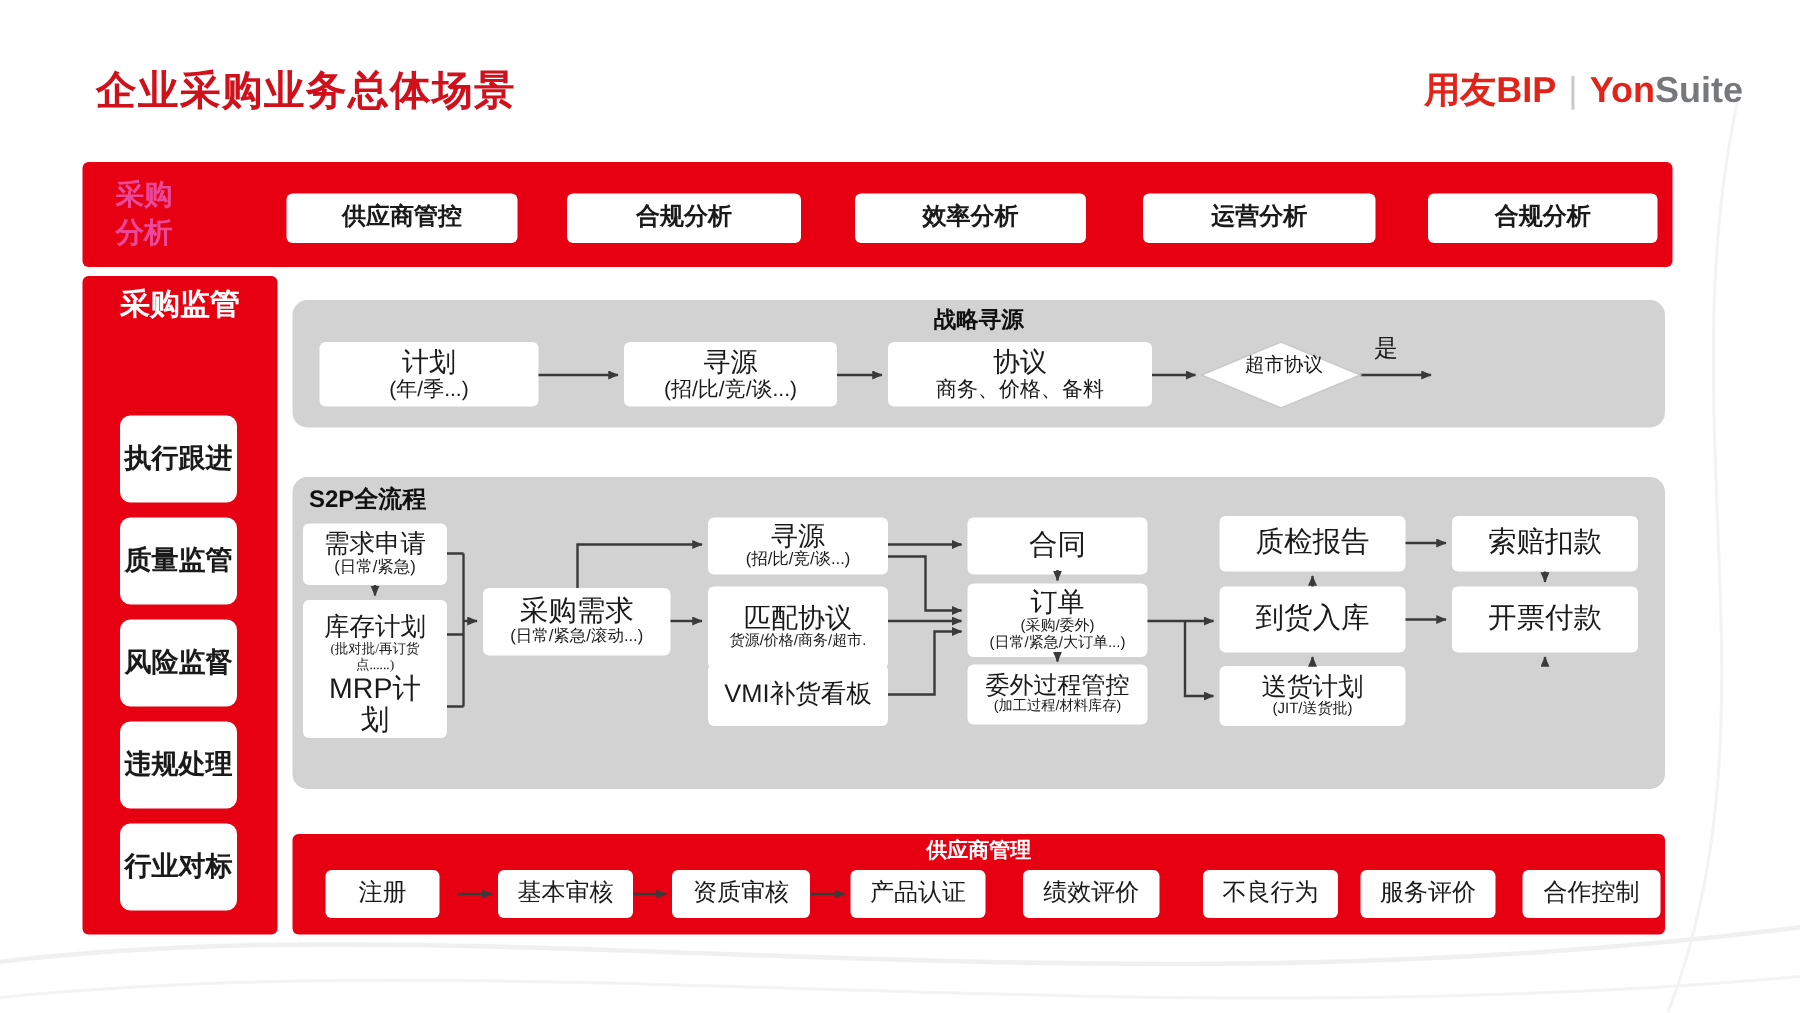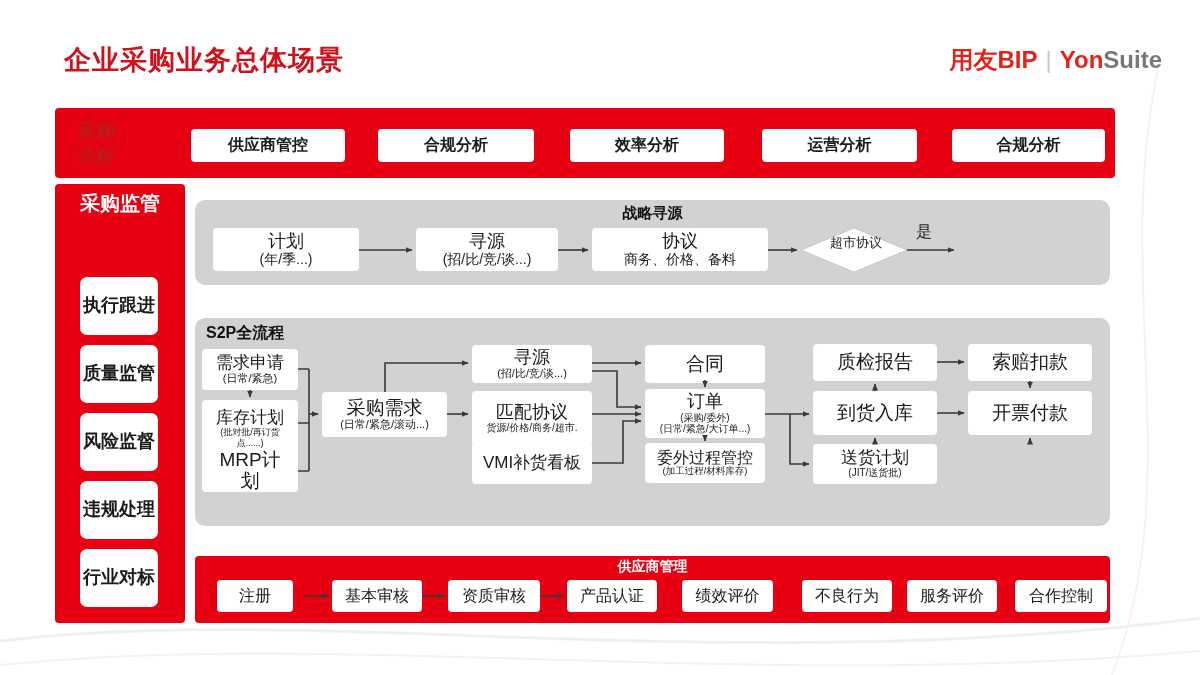--- a/index.html
+++ b/index.html
@@ -6,21 +6,21 @@
   .stage{position:relative;width:1200px;height:675px;overflow:hidden;background:#fff;
          font-family:"Liberation Sans","DejaVu Sans",sans-serif;color:#1a1a1a;}
   .abs{position:absolute;}
   .page-title{font-size:27px;font-weight:bold;color:#d0101b;letter-spacing:1px;}
   .logo{font-size:24px;font-weight:bold;white-space:nowrap;}
   .logo .red{color:#e2231a;}
   .logo .gray{color:#77787b;}
   .logo .div{color:#c9c9c9;font-weight:normal;padding:0 8px;}
   .redbar{background:#e60012;border-radius:4px;}
   .graypanel{background:#d2d2d2;border-radius:10px;}
-  .barlabel{color:#b91c1c;font-weight:bold;font-size:19px;line-height:1.3;}
+  .barlabel{color:#ec4899;font-weight:bold;font-size:19px;line-height:1.3;}
   .sidelabel{color:#fff;font-weight:bold;font-size:20px;line-height:1.25;text-align:center;}
   .wbox{background:#fff;border-radius:4px;display:flex;flex-direction:column;
         align-items:center;justify-content:center;text-align:center;line-height:1.05;}
   .pill{border-radius:7px;font-weight:bold;font-size:18px;line-height:1.2;}
   .baritem{font-weight:bold;font-size:16px;}
   .t{line-height:1.08;}
   .s{line-height:1.15;}
   .sec-title{font-weight:bold;font-size:15px;color:#111;}
   .supitem{font-size:16px;}
   .yes{font-size:16px;color:#1a1a1a;}
@@ -77,21 +77,21 @@
   <div class="abs dtext z5" style="left:826px;top:236px;width:56px;">超市协议</div>
   <div class="abs yes z5" style="left:916px;top:222px;">是</div>
 
   <div class="abs graypanel z2" style="left:195px;top:318px;width:915px;height:208px;"></div>
   <div class="abs sec-title z3" style="left:206px;top:323px;font-size:16px;">S2P全流程</div>
 
   <div class="abs wbox z3" style="left:202px;top:349px;width:96px;height:41px;">
     <div class="t" style="font-size:17px;">需求申请</div>
     <div class="s" style="font-size:11px;">(日常/紧急)</div>
   </div>
-  <div class="abs wbox z3" style="left:202px;top:400px;width:96px;height:57px;">
+  <div class="abs wbox z3" style="left:202px;top:400px;width:96px;height:57px;font-family:Liberation Serif, serif;">
     <div class="t" style="font-size:17px;">库存计划</div>
     <div class="s" style="font-size:9px;max-width:84px;">(批对批/再订货点......)</div>
   </div>
   <div class="abs wbox z3" style="left:202px;top:450px;width:96px;height:42px;">
     <div class="t" style="font-size:19px;max-width:72px;">MRP计划</div>
   </div>
 
   <div class="abs wbox z3" style="left:322px;top:392px;width:125px;height:45px;">
     <div class="t" style="font-size:19px;">采购需求</div>
     <div class="s" style="font-size:11px;">(日常/紧急/滚动...)</div>

